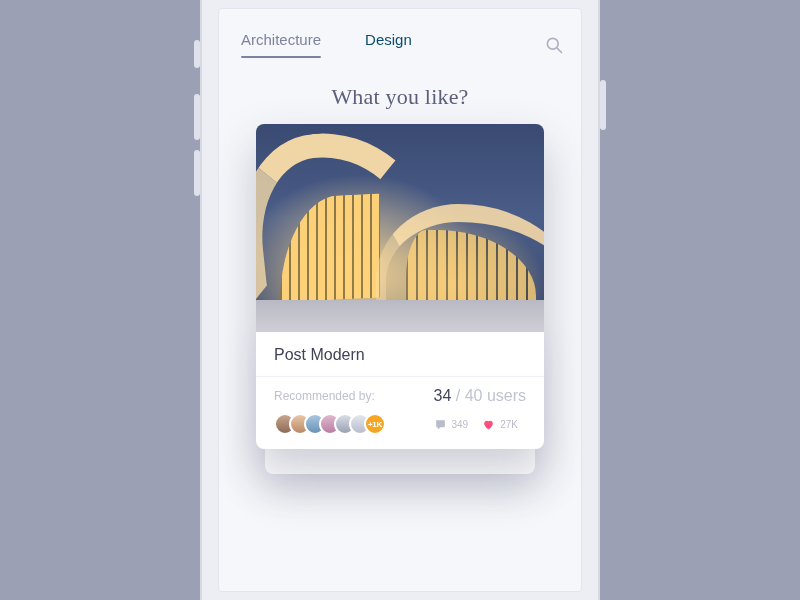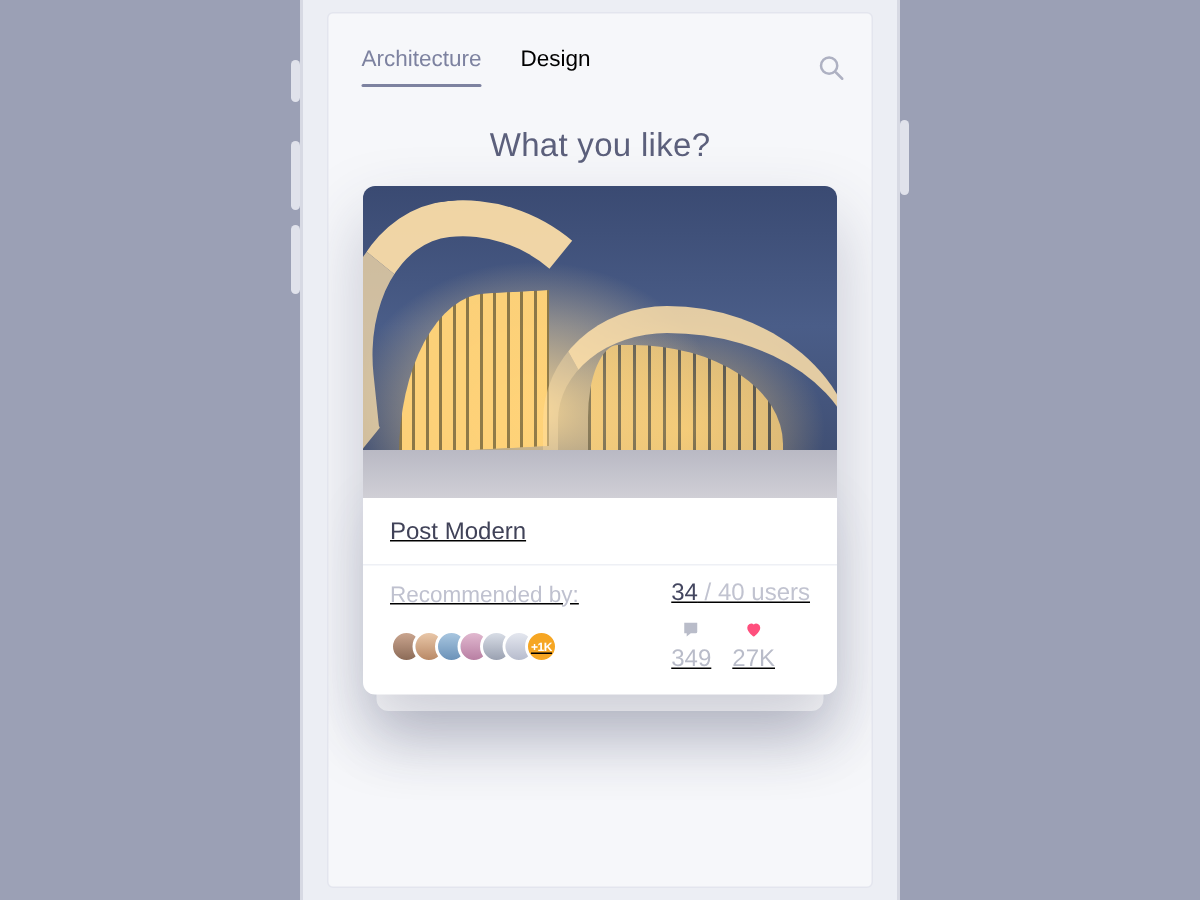--- a/index.html
+++ b/index.html
@@ -38,25 +38,25 @@
     background:#f6f7fa;
     border-radius:4px;
     overflow:hidden;
     border:1px solid #e3e5ee;
   }
 
   
   .tabs {
     display:flex; align-items:center;
     padding: 22px 16px 12px 22px;
-    gap: 26px;
+    gap: 44px;
   }
   .tab {
     font-size:15px;
-    color:#000000;
+    color:#0c4a6e;
     position:relative;
     padding-bottom:10px;
     cursor:pointer;
     white-space:nowrap;
   }
   .tab.active {
     color:#7d82a0;
   }
   .tab.active::after {
     content:"";
@@ -73,28 +73,28 @@
   }
   .search-btn svg { stroke:#aeb1c2; }
 
   .heading {
     text-align:center;
     font-size:22px;
     font-weight:300;
     color:#5c607c;
     margin: 14px 0 14px;
     letter-spacing:.2px;
+    font-family:Liberation Serif, serif;
   }
 
   
   .card-stack {
     position:relative;
-    width: 316px;
+    width: 288px;
     margin: 0 auto;
-    text-decoration: underline;
   }
   .card-back {
     position:absolute;
     left:9px; right:9px; top:200px;
     height:150px;
     background:#ffffff;
     border-radius:8px;
     box-shadow: 0 18px 40px rgba(50,56,90,0.18);
   }
   .card {
@@ -160,21 +160,21 @@
   }
 
   .card-footer {
     border-top:1px solid #eef0f5;
     padding: 10px 18px 14px;
     display:grid;
     grid-template-columns: 1fr auto;
     row-gap:8px;
     align-items:center;
   }
-  .rec-label { font-size:15px; color:#bfc1cf; }
+  .rec-label { font-size:12px; color:#bfc1cf; }
   .count { font-size:16px; color:#c1c3d0; }
   .count .bold { color:#43465f; font-weight:500; }
 
   .avatars { display:flex; align-items:center; }
   .av {
     width:22px; height:22px; border-radius:50%;
     border:2px solid #ffffff; margin-left:-7px;
     background:#cfd2de;
   }
   .av:first-child { margin-left:0; }
@@ -184,21 +184,21 @@
   .av.a4{background:linear-gradient(#e1b8cf,#b87fa3);}
   .av.a5{background:linear-gradient(#d8dde6,#9aa1b1);}
   .av.a6{background:linear-gradient(#e4e7ef,#b7bccd);}
   .av.more{
     background:#f6a623;
     display:flex;align-items:center;justify-content:center;
     font-size:8px;color:#fff;font-weight:600;letter-spacing:-.3px;
   }
 
   .stats { display:flex; align-items:center; gap:14px; }
-  .stat { display:flex; align-items:center; gap:5px; font-size:16px; color:#b9bcc9;flex-direction:column; }
+  .stat { display:flex; align-items:center; gap:5px; font-size:10px; color:#b9bcc9; }
   .stat svg{display:block;}
   .heart{ fill:#ff4f7d; }
   .bubble{ fill:#b9bcc9; }
 </style>
 </head>
 <body>
 
 <div class="phone">
   <div class="side-btn sb-left1"></div>
   <div class="side-btn sb-left2"></div>

